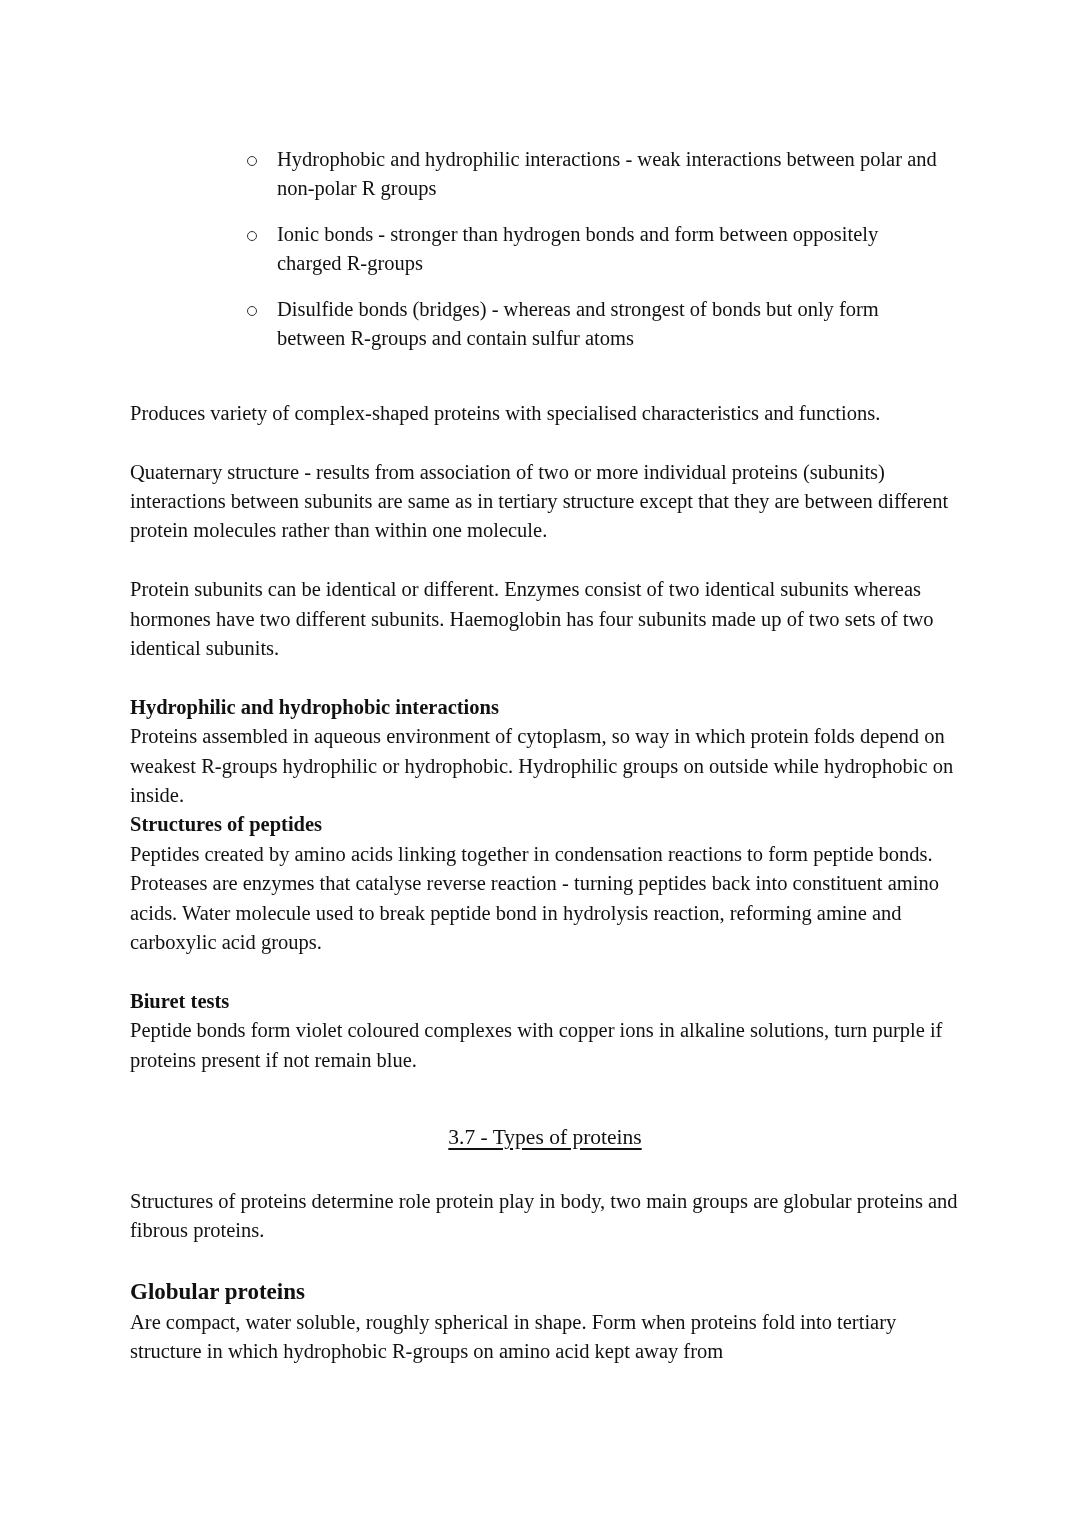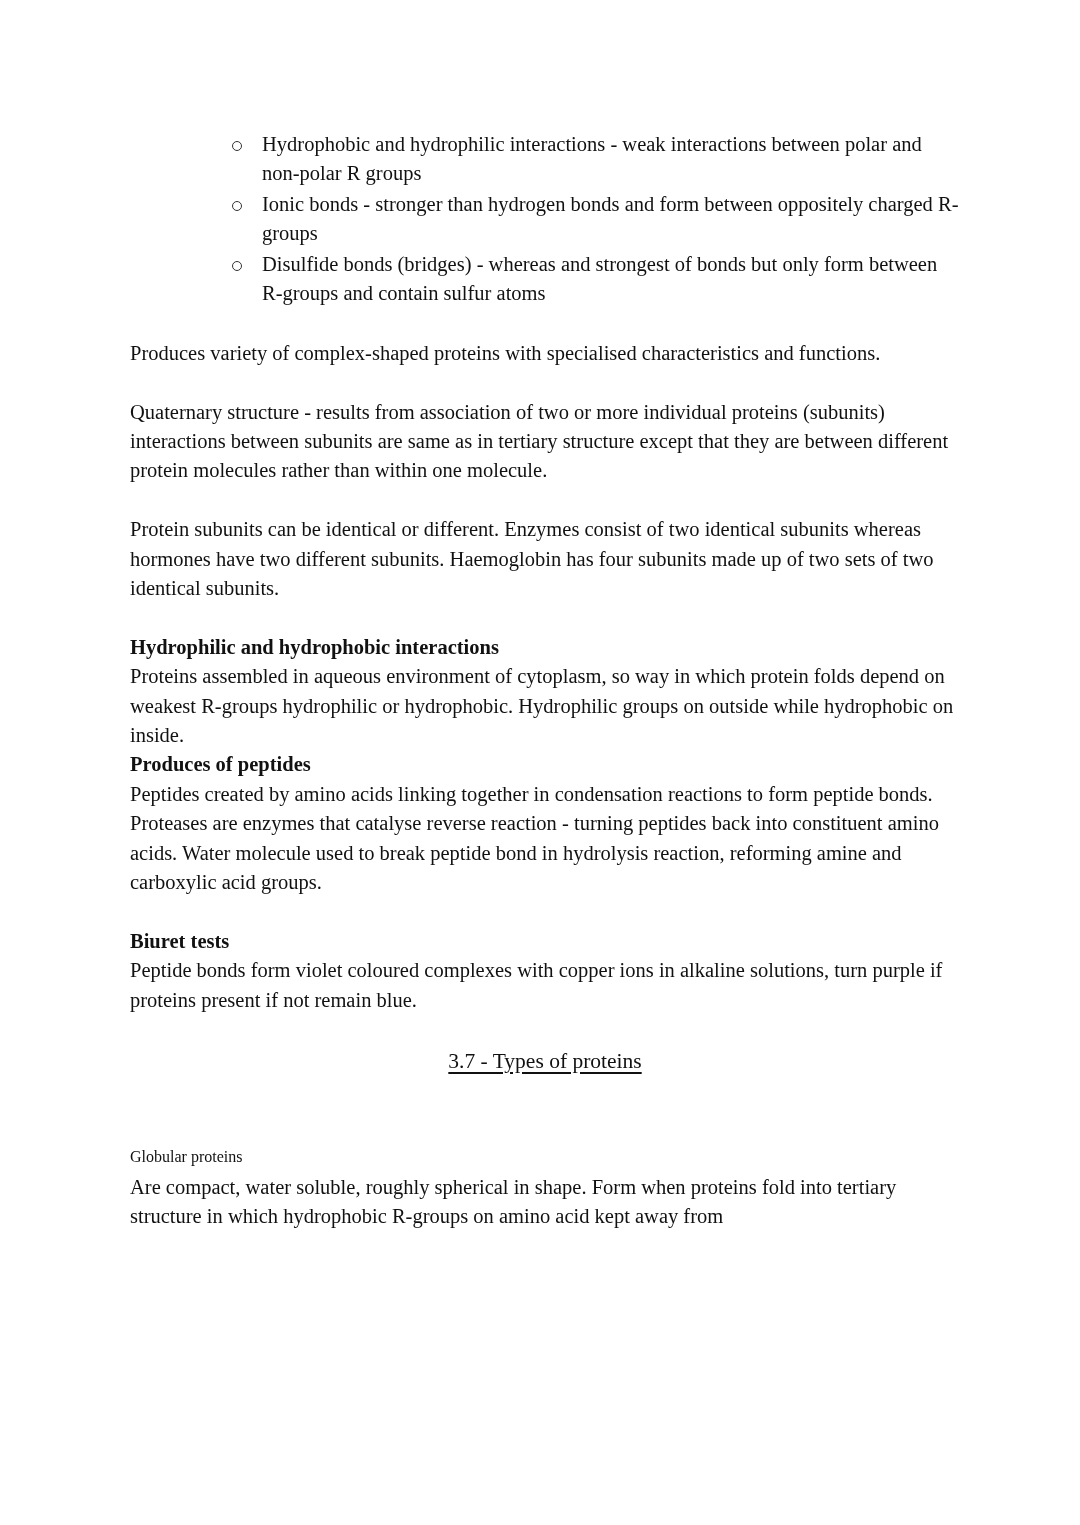--- a/index.html
+++ b/index.html
@@ -23,21 +23,21 @@
       font-size: 20.5px;
       line-height: 29.4px;
     }
     .bullets {
       list-style: none;
       margin: 0;
       padding: 0 0 0 131px;
     }
     .bullets li {
       position: relative;
-      margin: 1px;
+      margin: 16px;
       padding: 0;
     }
     .bullet-mark {
       position: absolute;
       left: -30px;
       top: 0;
       font-size: 15px;
       color: #333333;
     }
     .bullet-mark::before {
@@ -58,27 +58,27 @@
       height: 29.4px;
     }
     .bold-heading {
       font-weight: bold;
     }
     .section-title {
       text-align: center;
       text-decoration: underline;
       text-underline-offset: 4px;
       font-size: 21.5px;
-      margin-top: 2px;
+      margin-top: 18px;
       margin-bottom: 2px;
       padding-left: 0;
     }
     .sub-heading {
-      font-weight: normal;
-      font-size: 16px;
+      font-weight: bold;
+      font-size: 23px;
       line-height: 32px;
     }
   </style>
 </head>
 <body>
 
 <div class="page">
 
   <ul class="bullets">
     <li>
@@ -105,33 +105,34 @@
 
   <div class="gap"></div>
 
   <p>Protein subunits can be identical or different. Enzymes consist of two identical subunits whereas hormones have two different subunits. Haemoglobin has four subunits made up of two sets of two identical subunits.</p>
 
   <div class="gap"></div>
 
   <p class="bold-heading">Hydrophilic and hydrophobic interactions</p>
   <p>Proteins assembled in aqueous environment of cytoplasm, so way in which protein folds depend on weakest R-groups hydrophilic or hydrophobic. Hydrophilic groups on outside while hydrophobic on inside.</p>
 
-  <p class="bold-heading">Produces of peptides</p>
+  <p class="bold-heading">Structures of peptides</p>
   <p>Peptides created by amino acids linking together in condensation reactions to form peptide bonds. Proteases are enzymes that catalyse reverse reaction - turning peptides back into constituent amino acids. Water molecule used to break peptide bond in hydrolysis reaction, reforming amine and carboxylic acid groups.</p>
 
   <div class="gap"></div>
 
   <p class="bold-heading">Biuret tests</p>
   <p>Peptide bonds form violet coloured complexes with copper ions in alkaline solutions, turn purple if proteins present if not remain blue.</p>
 
   <div class="gap"></div>
 
   <p class="section-title">3.7 - Types of proteins</p>
 
   <div class="gap" style="height:33px"></div>
 
+  <p>Structures of proteins determine role protein play in body, two main groups are globular proteins and fibrous proteins.</p>
 
   <div class="gap" style="height:30px"></div>
 
   <p class="sub-heading">Globular proteins</p>
   <p>Are compact, water soluble, roughly spherical in shape. Form when proteins fold into tertiary structure in which hydrophobic R-groups on amino acid kept away from</p>
 
 </div>
 
 </body></html>

